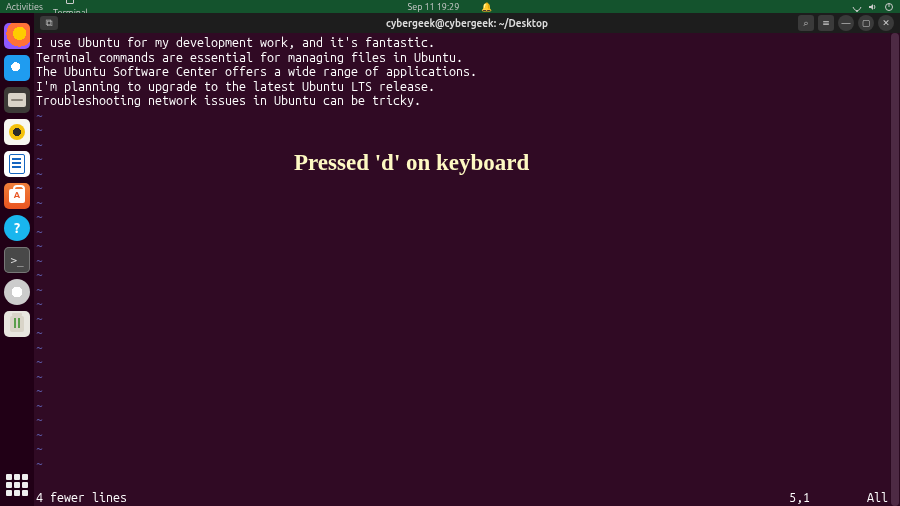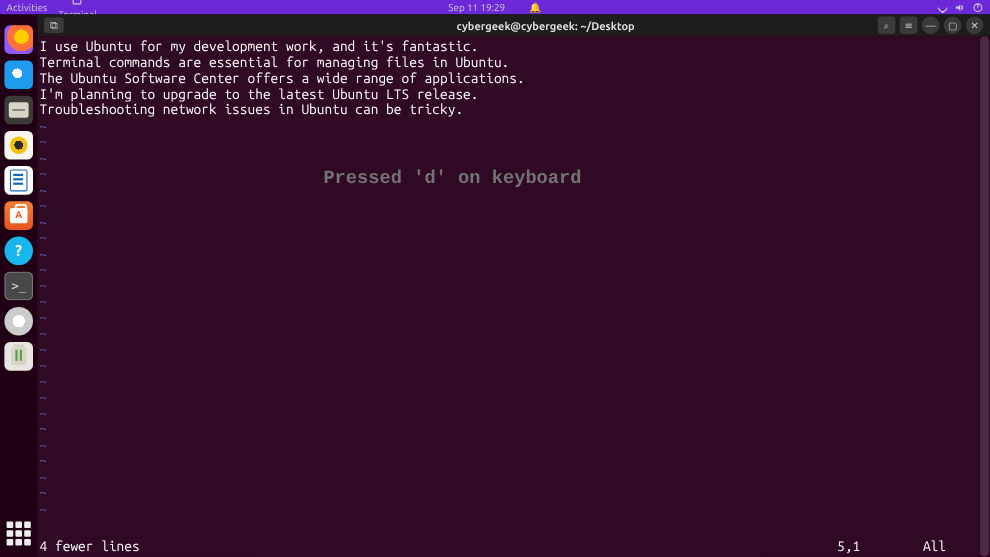--- a/index.html
+++ b/index.html
@@ -1,30 +1,30 @@
 <!DOCTYPE html>
 <html><head>
 <meta charset="utf-8">
 <style>
   * { margin: 0; padding: 0; box-sizing: border-box; }
   html, body { width: 900px; height: 506px; font-family: "Ubuntu", "DejaVu Sans", sans-serif; background: #2c001e; overflow: hidden; }
   
-  .top-panel { position: absolute; top: 0; left: 0; right: 0; height: 13px; background: #6d28d9; color: #ccc; display: flex; align-items: center; font-size: 9px; }
+  .top-panel { position: absolute; top: 0; left: 0; right: 0; height: 13px; background: #14532d; color: #ccc; display: flex; align-items: center; font-size: 9px; }
   .top-panel .left { display: flex; align-items: center; gap: 10px; padding-left: 6px; }
   .top-panel .center { position: absolute; left: 50%; transform: translateX(-50%); display: flex; align-items: center; gap: 22px; }
   .top-panel .right { position: absolute; right: 6px; display: flex; align-items: center; gap: 6px; }
   .top-panel .app-ind { display: flex; align-items: center; gap: 4px; flex-direction: column; }
   .top-panel .app-ind .sq { width: 8px; height: 8px; border: 1px solid #ccc; border-radius: 1px; }
   .bell { font-size: 9px; }
   .net-icon svg, .sound-icon svg, .power-icon svg { display: block; }
 
   
   .titlebar { position: absolute; top: 13px; left: 34px; right: 0; height: 20px; background: #1d1d1d; display: flex; align-items: center; color: #ddd; font-size: 10px; }
   .titlebar .newtab { width: 18px; height: 14px; background: #3a3a3a; border-radius: 3px; margin-left: 6px; display: flex; align-items: center; justify-content: center; color: #bbb; }
-  .titlebar .title { position: absolute; left: 50%; transform: translateX(-50%); font-weight: 600; margin-left: 29px; }
+  .titlebar .title { position: absolute; left: 50%; transform: translateX(-50%); font-weight: 600; }
   .titlebar .controls { position: absolute; right: 6px; display: flex; gap: 4px; align-items: center; }
   .titlebar .ctl { width: 16px; height: 16px; background: #3a3a3a; border-radius: 50%; display: flex; align-items: center; justify-content: center; color: #ccc; font-size: 9px; }
   .titlebar .ctl.square { border-radius: 3px; }
 
   
   .dock { position: absolute; top: 13px; left: 0; bottom: 0; width: 34px; background: rgba(0,0,0,0.25); display: flex; flex-direction: column; align-items: center; padding-top: 10px; gap: 6px; }
   .dock .icon { width: 26px; height: 26px; border-radius: 5px; display: flex; align-items: center; justify-content: center; font-size: 14px; color: #fff; }
   .dock .firefox { background: radial-gradient(circle at 60% 40%, #ffcc00 0 30%, #ff7139 30% 60%, #9059ff 60% 100%); }
   .dock .thunderbird { background: radial-gradient(circle at 45% 45%, #fff 0 22%, #1f9cf0 22% 100%); }
   .dock .files { background: #3c3b37; }
@@ -48,29 +48,29 @@
   .dock .trash .can::before{content:"";position:absolute;top:-3px;left:2px;width:10px;height:3px;background:#d9d4c8;border-radius:1px;}
   .dock .trash .can::after{content:"";position:absolute;top:2px;left:4px;width:2px;height:10px;background:#5a9e4b;box-shadow:4px 0 0 #5a9e4b;}
   .dock .spacer { flex: 1; }
   .dock .apps-grid { width: 22px; height: 22px; display: grid; grid-template-columns: repeat(3,1fr); grid-template-rows: repeat(3,1fr); gap: 2px; margin-bottom: 10px; }
   .dock .apps-grid span { background: #eee; border-radius: 1px; }
 
   
   .term { position: absolute; top: 33px; left: 34px; right: 0; bottom: 0; background: #300a24; color: #ffffff; font-family: "Ubuntu Mono","DejaVu Sans Mono",monospace; font-size: 12.5px; line-height: 14.5px; }
   .term .content { position: absolute; top: 2px; left: 2px; right: 12px; bottom: 20px; white-space: pre; }
   .term .tilde { color: #5f5faf; }
-  .term .status { position: absolute; left: 2px; right: 28px; bottom: 1px; height: 16px; display: flex; align-items: center; text-align: center; }
+  .term .status { position: absolute; left: 2px; right: 0; bottom: 1px; height: 16px; display: flex; align-items: center; text-align: center; }
   .term .status .msg { }
   .term .status .pos { position: absolute; right: 90px; }
   .term .status .all { position: absolute; right: 12px; margin-left: 28px; }
   .term .scrollbar { position: absolute; right: 0; top: 0; bottom: 0; width: 10px; background: #2a0920; }
   .term .scrollbar .thumb { position: absolute; top: 0; left: 1px; right: 1px; height: 100%; background: #4d2a44; border-radius: 4px; }
 
   
-  .annotation { position: absolute; color: #737373; font-weight: bold; font-family: Liberation Mono, monospace; font-size: 17px; }
+  .annotation { position: absolute; color: #fef9c3; font-weight: bold; font-family: Liberation Serif, serif; font-size: 23px; }
 </style>
 </head>
 <body>
 
 <div class="top-panel">
   <div class="left">
     <span>Activities</span>
     <span class="app-ind">
       <span class="sq"></span>
       <span>Terminal</span>

